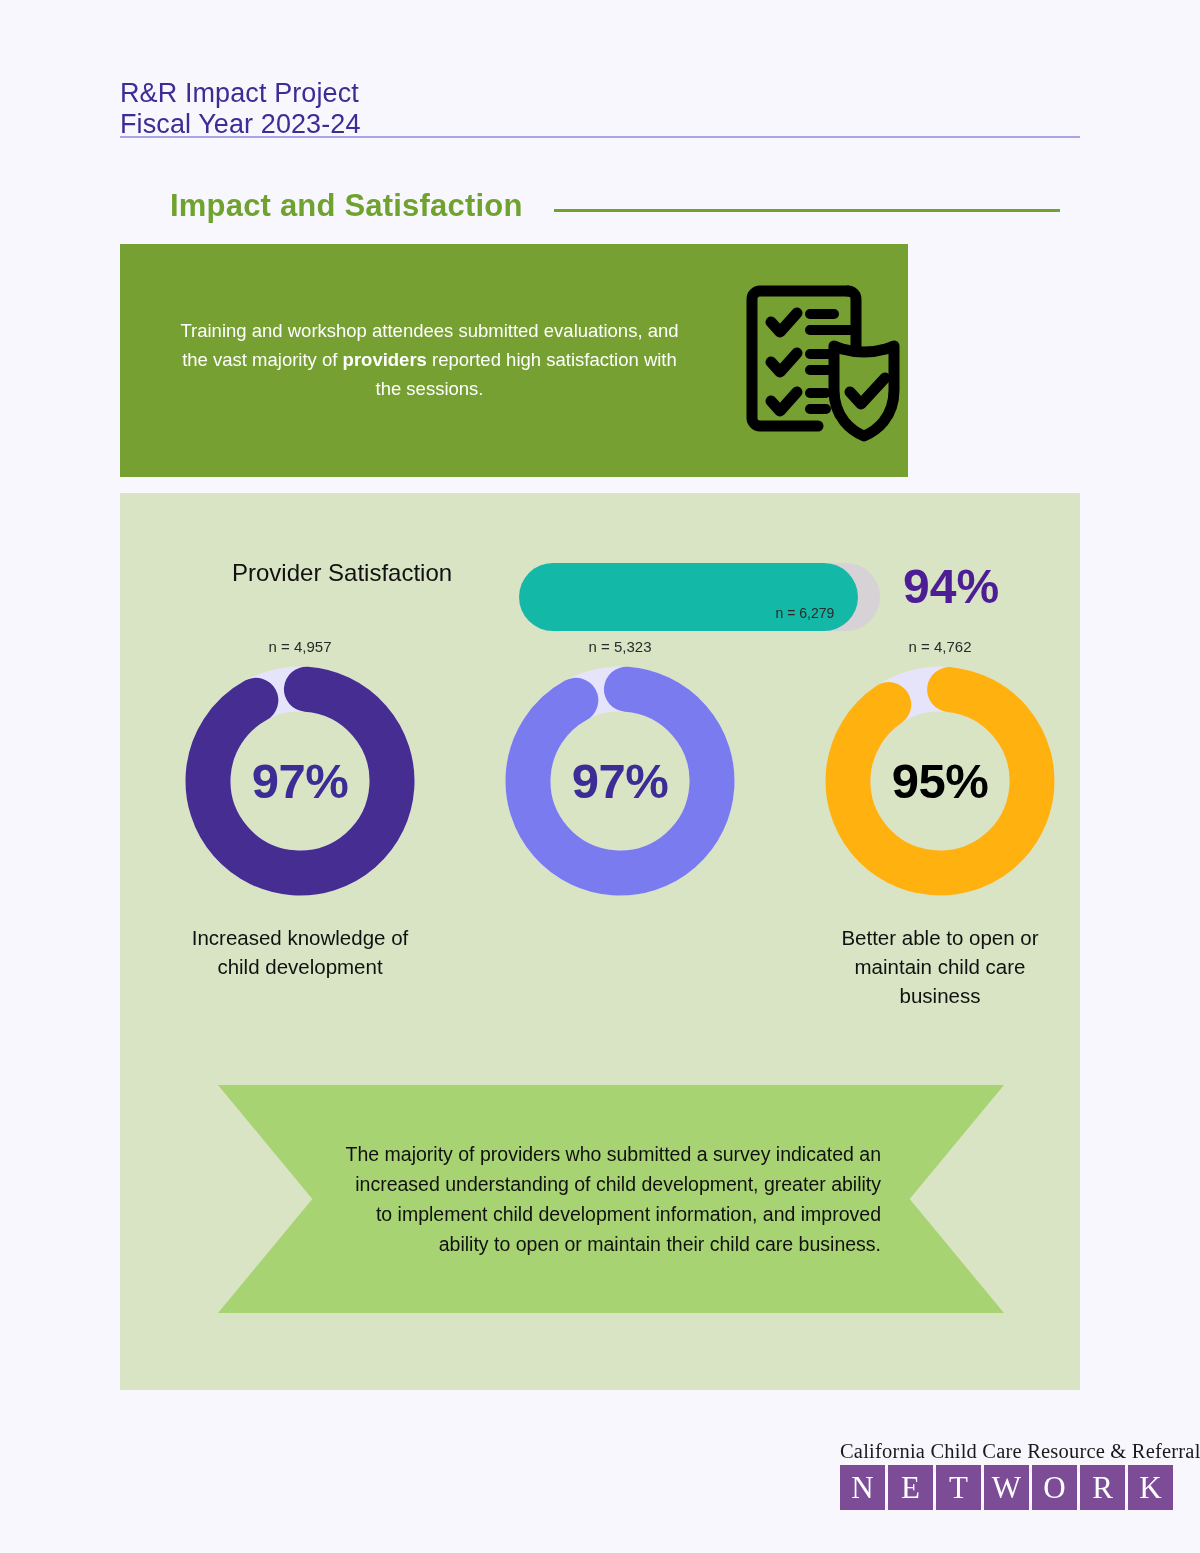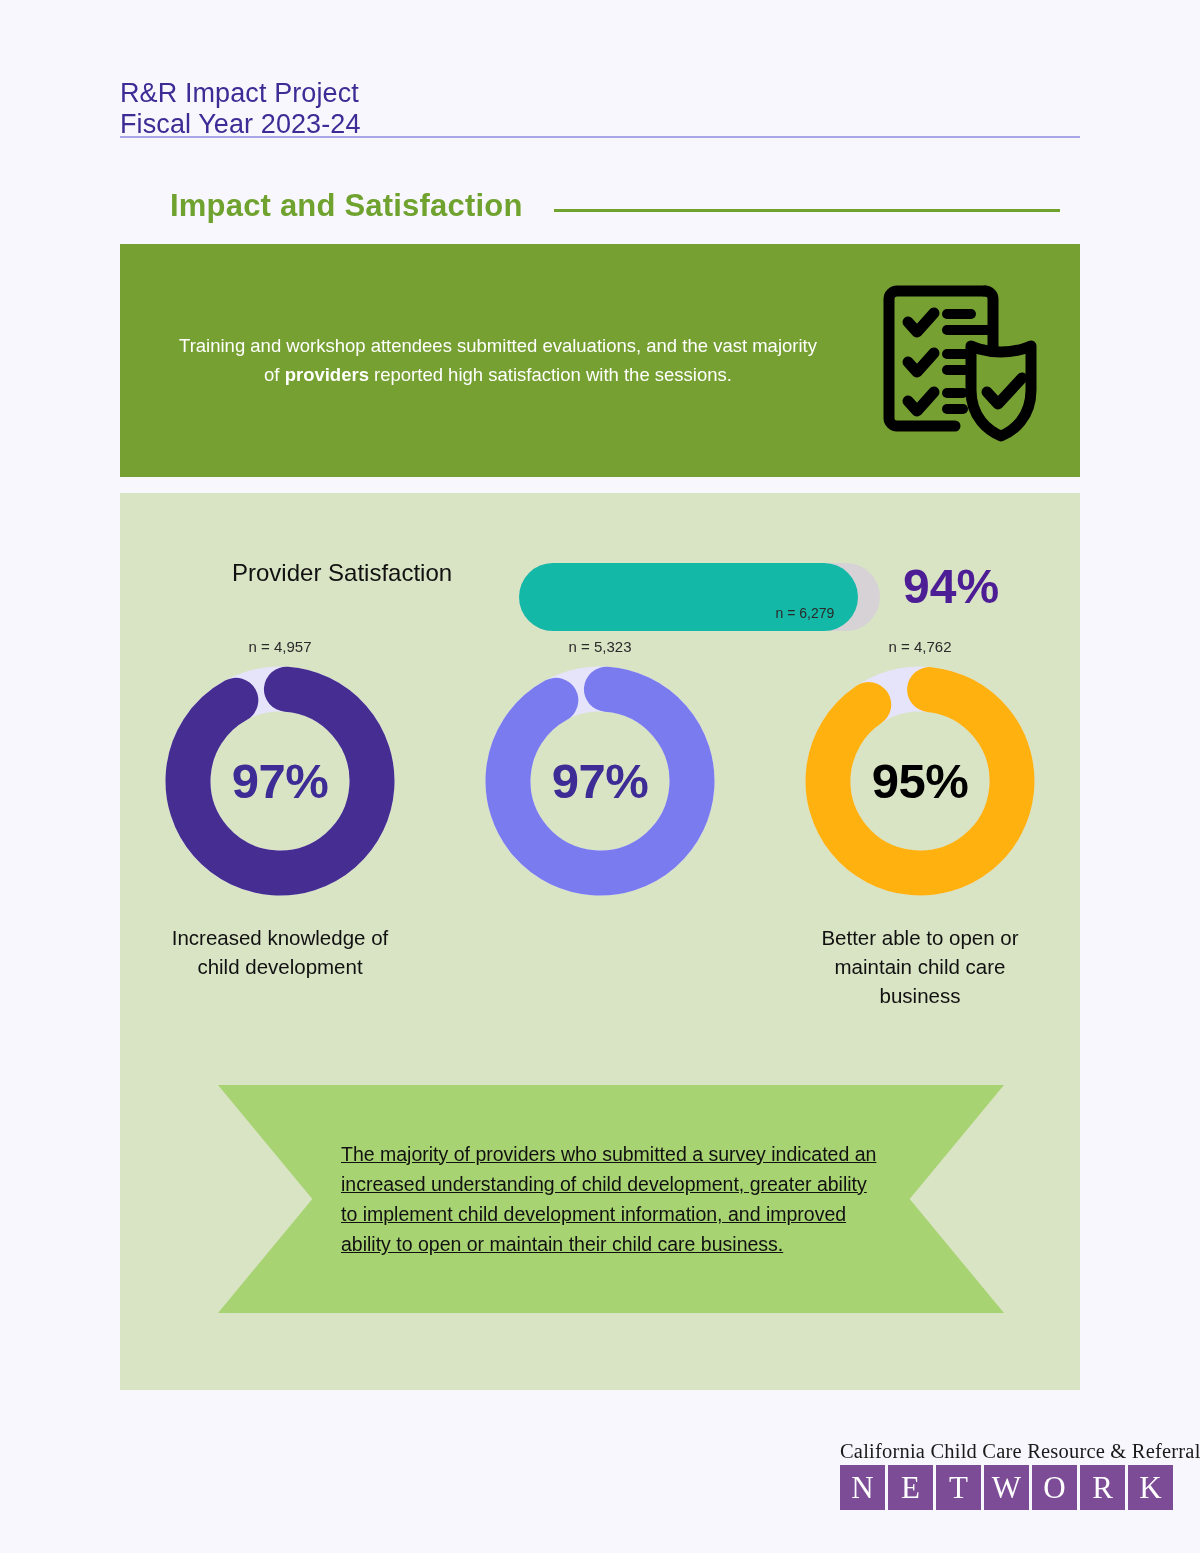--- a/index.html
+++ b/index.html
@@ -63,21 +63,21 @@
     width: 506px;
     height: 3px;
     background: #6FA22E;
   }
 
   
   .intro-banner {
     position: absolute;
     left: 120px;
     top: 244px;
-    width: 960px;
+    width: 788px;
     height: 233px;
     background: #77A033;
     display: flex;
     align-items: center;
     gap: 45px;
   }
   .intro-text {
     width: 640px;
     margin-left: 58px;
     color: #FFFFFF;
@@ -157,20 +157,21 @@
   }
 
   
   .donuts {
     position: absolute;
     left: 0;
     top: 145px;
     width: 960px;
     display: flex;
     justify-content: space-around;
+    padding-left: 20px;
   }
   .donut-cell {
     width: 280px;
     display: flex;
     flex-direction: column;
     align-items: center;
   }
   .donut-n {
     font-size: 15px;
     color: #2A2A2A;
@@ -227,25 +228,24 @@
     top: 0;
     width: 786px;
     height: 228px;
     display: flex;
     align-items: center;
     justify-content: center;
   }
   .ribbon-text p {
     margin: 0;
     width: 540px;
-    text-align: left;
+    text-align: right;
     font-size: 19.5px;
     line-height: 1.55;
     color: #111111;
-    text-decoration: underline;
   }
 
   
   .logo {
     position: absolute;
     left: 840px;
     top: 1440px;
     width: 344px;
   }
   .logo-words {

